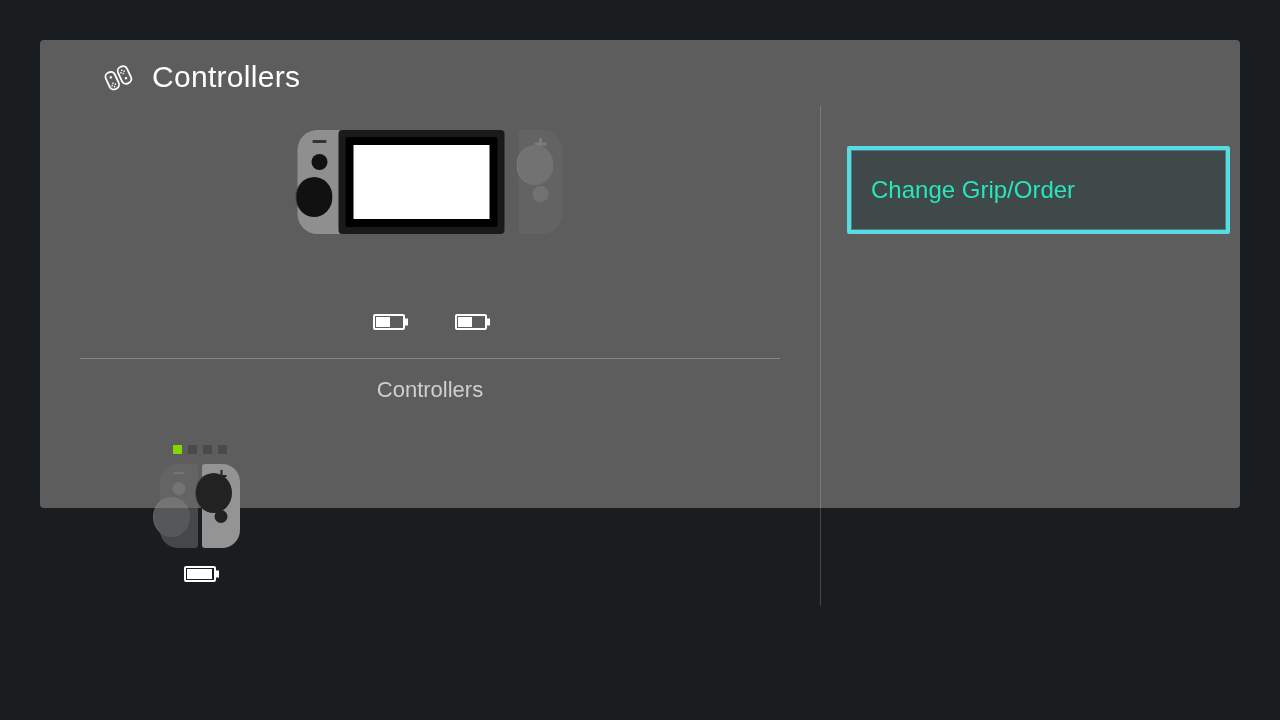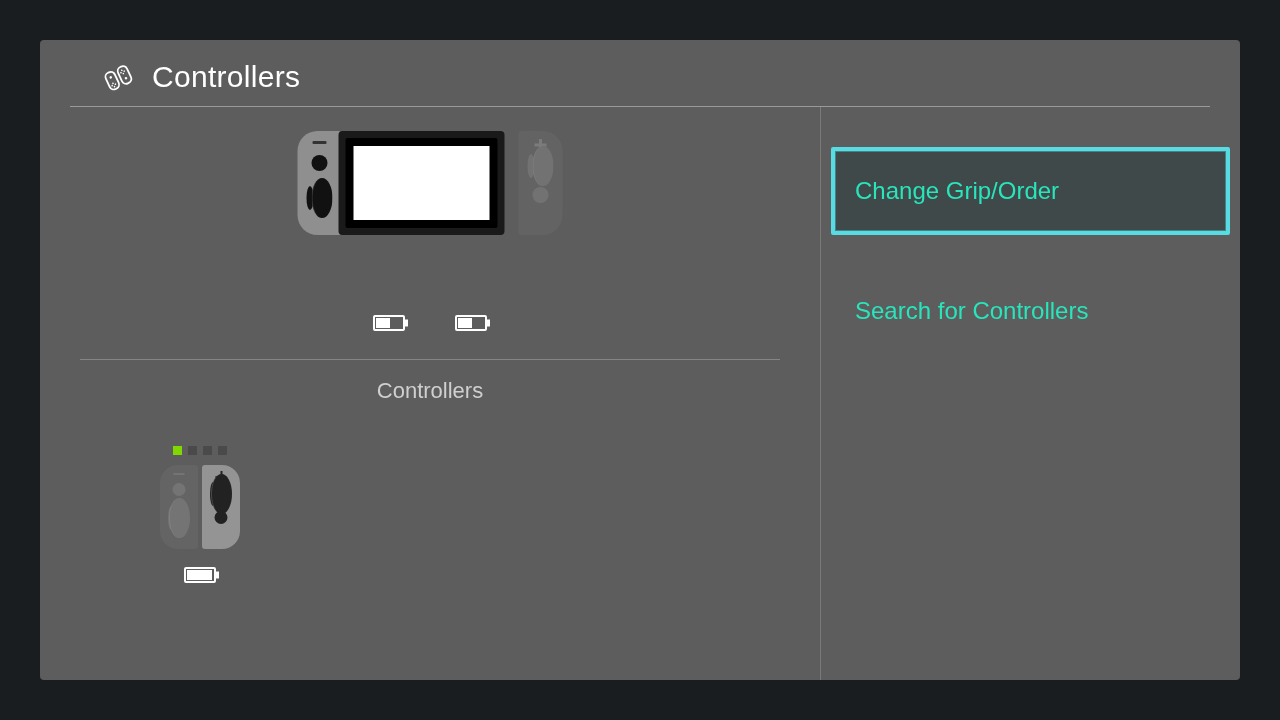--- a/index.html
+++ b/index.html
@@ -9,21 +9,21 @@
     background: #1a1d1f;
     font-family: -apple-system, 'Segoe UI', Arial, sans-serif;
     overflow: hidden;
     position: relative;
   }
   .panel {
     position: absolute;
     left: 40px;
     top: 40px;
     width: 1200px;
-    height: 640px;
+    height: 468px;
     background: #5d5d5d;
     border-radius: 4px;
     display: flex;
     flex-direction: column;
   }
   .header {
     display: flex;
     align-items: center;
     padding: 20px 30px 12px 60px;
     gap: 16px;
@@ -58,21 +58,21 @@
   .section-label {
     color: #cfcfcf;
     font-size: 22px;
     font-weight: 300;
     text-align: center;
     margin-bottom: 18px;
   }
   .right {
     width: 420px;
     border-left: 1px solid rgba(255,255,255,0.18);
-    padding: 40px 10px 0 10px;
+    padding: 40px 10px 0 26px;
     display: flex;
     flex-direction: column;
     gap: 32px;
   }
   .menu-item {
     height: 88px;
     display: flex;
     align-items: center;
     padding-left: 20px;
     color: #28e5bc;
@@ -403,16 +403,15 @@
               <div class="fill" style="width: 25.2px;"></div>
             </div>
           </div>
         </div>
       </div>
 
     </div>
 
     <div class="right">
       <div class="menu-item selected">Change Grip/Order</div>
-      <div class="menu-item">Search for Controllers</div>
     </div>
   </div>
 </div>
 
 </body></html>

